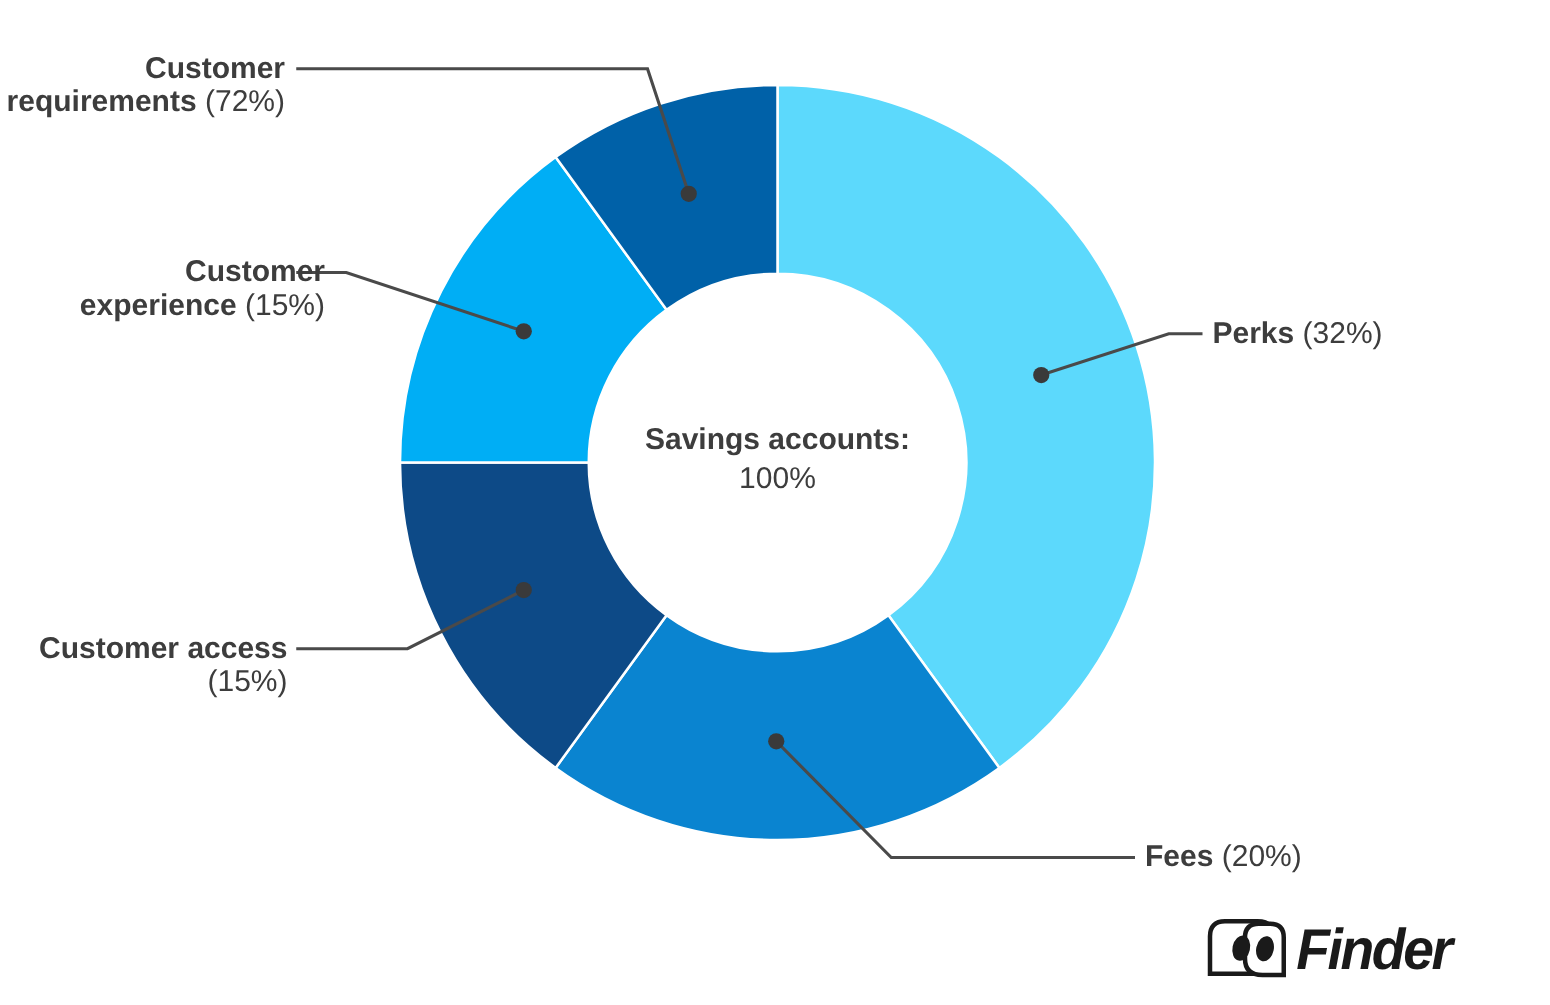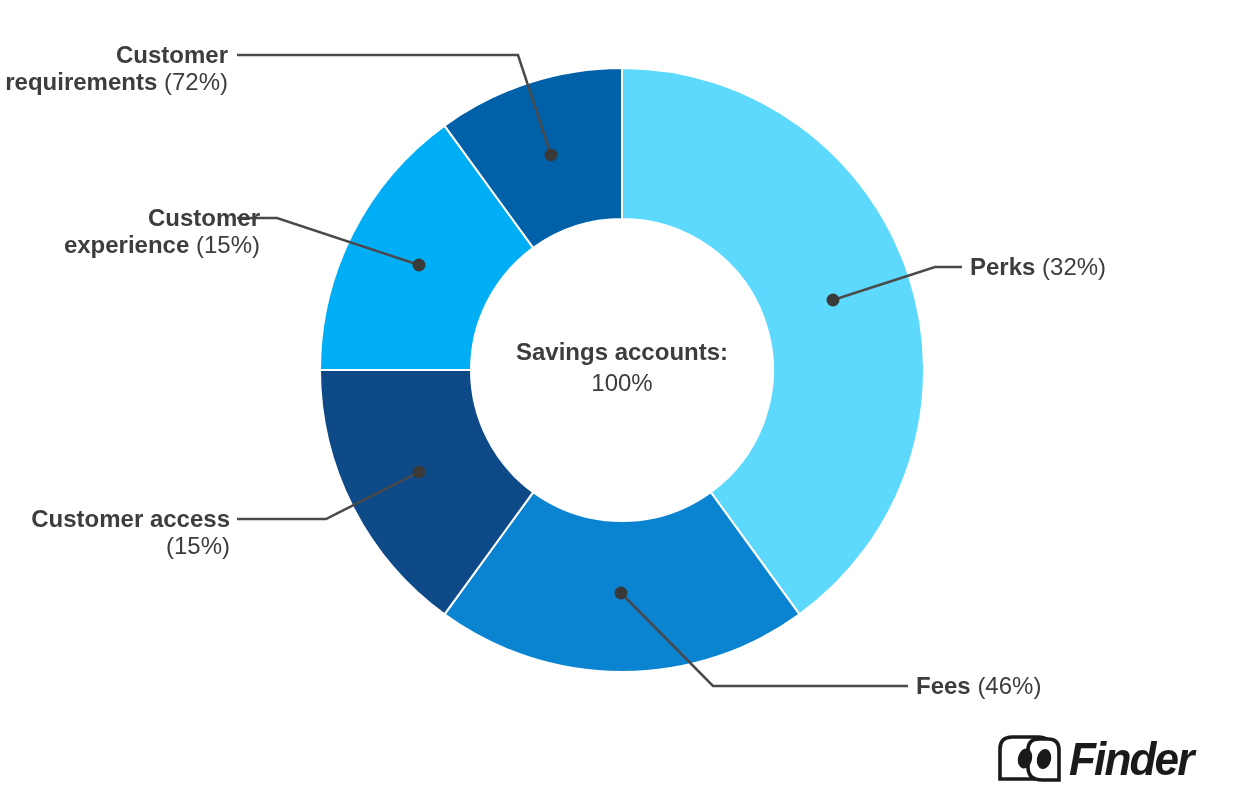--- a/index.html
+++ b/index.html
@@ -25,21 +25,21 @@
     position:absolute;
     left:472px;top:336px;width:300px;
     text-align:center;
     color:#3d3d3d;
     font-size:24px;line-height:31px;
   }
   #center-label .line1{font-weight:700;}
   #center-label .line2{font-weight:400;}
   #logo{
     position:absolute;
-    left:997px;top:733px;
+    left:965px;top:733px;
     display:flex;align-items:center;
     height:52px;
   }
   #logo-text{
     font-size:46px;
     font-weight:700;
     font-style:italic;
     letter-spacing:-2px;
     color:#1a1a1a;
     margin-left:6px;
@@ -70,21 +70,21 @@
       <circle cx="551" cy="155" r="6.5" fill="#3a3a3a"></circle>
     </svg>
 
   <div class="label" style="left:970px;top:253px;">
     <span class="b">Perks</span>
     <span class="pct">(32%)</span>
   </div>
 
   <div class="label" style="left:916px;top:672px;">
     <span class="b">Fees</span>
-    <span class="pct">(46%)</span>
+    <span class="pct">(20%)</span>
   </div>
 
   <div class="label label-right" style="right:1010px;top:505px;width:210px;">
     <span class="b">Customer access</span>
     <span class="pct">(15%)</span>
   </div>
 
   <div class="label label-right" style="right:980px;top:204px;width:210px;">
     <span class="b">Customer experience</span>
     <span class="pct">(15%)</span>

